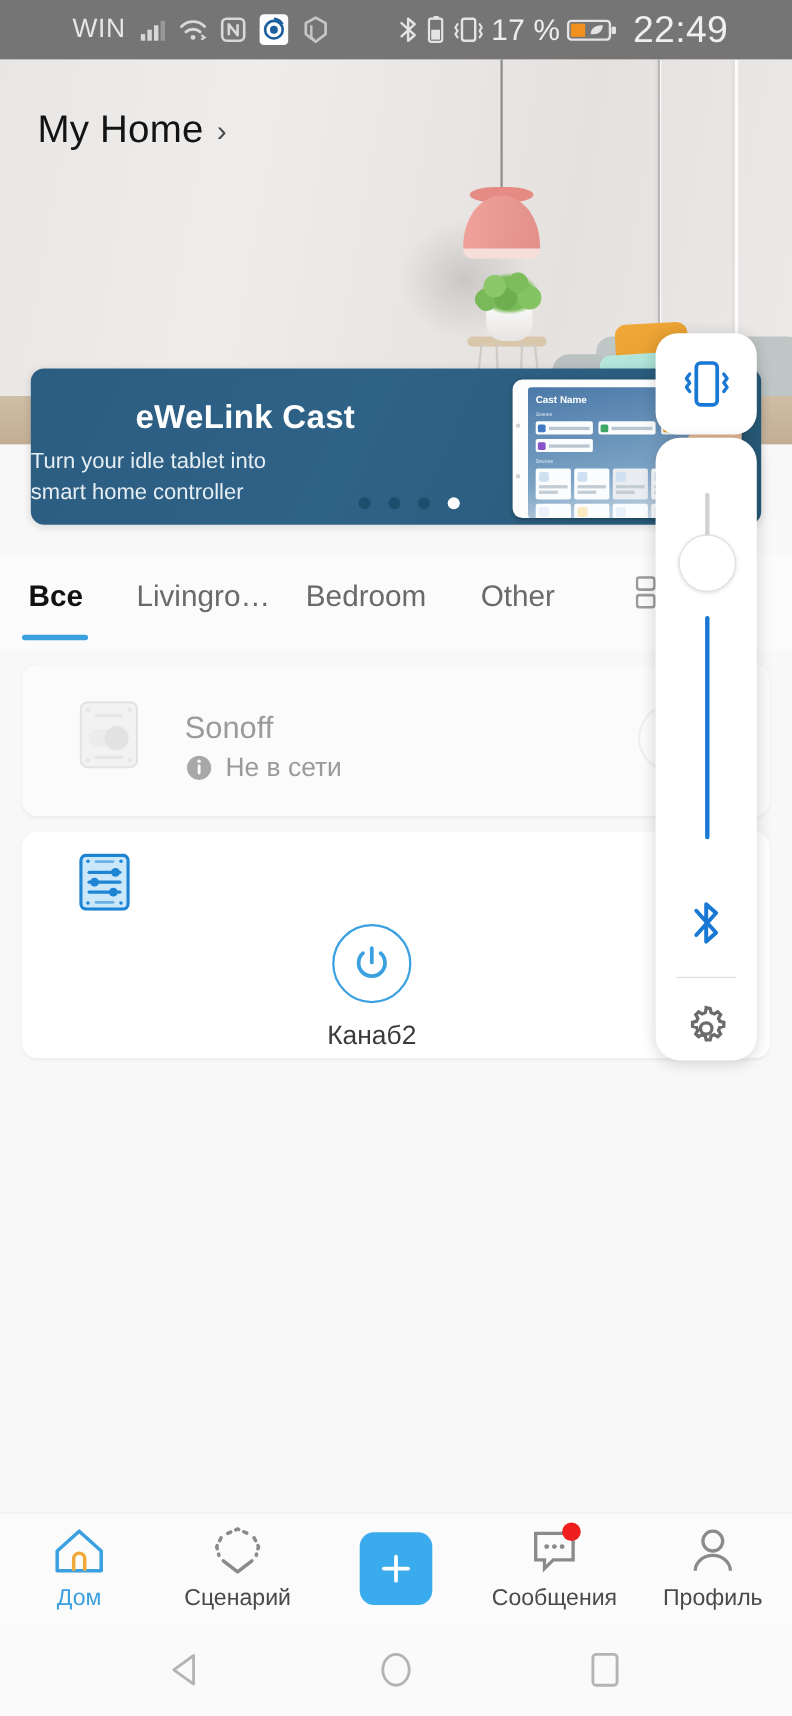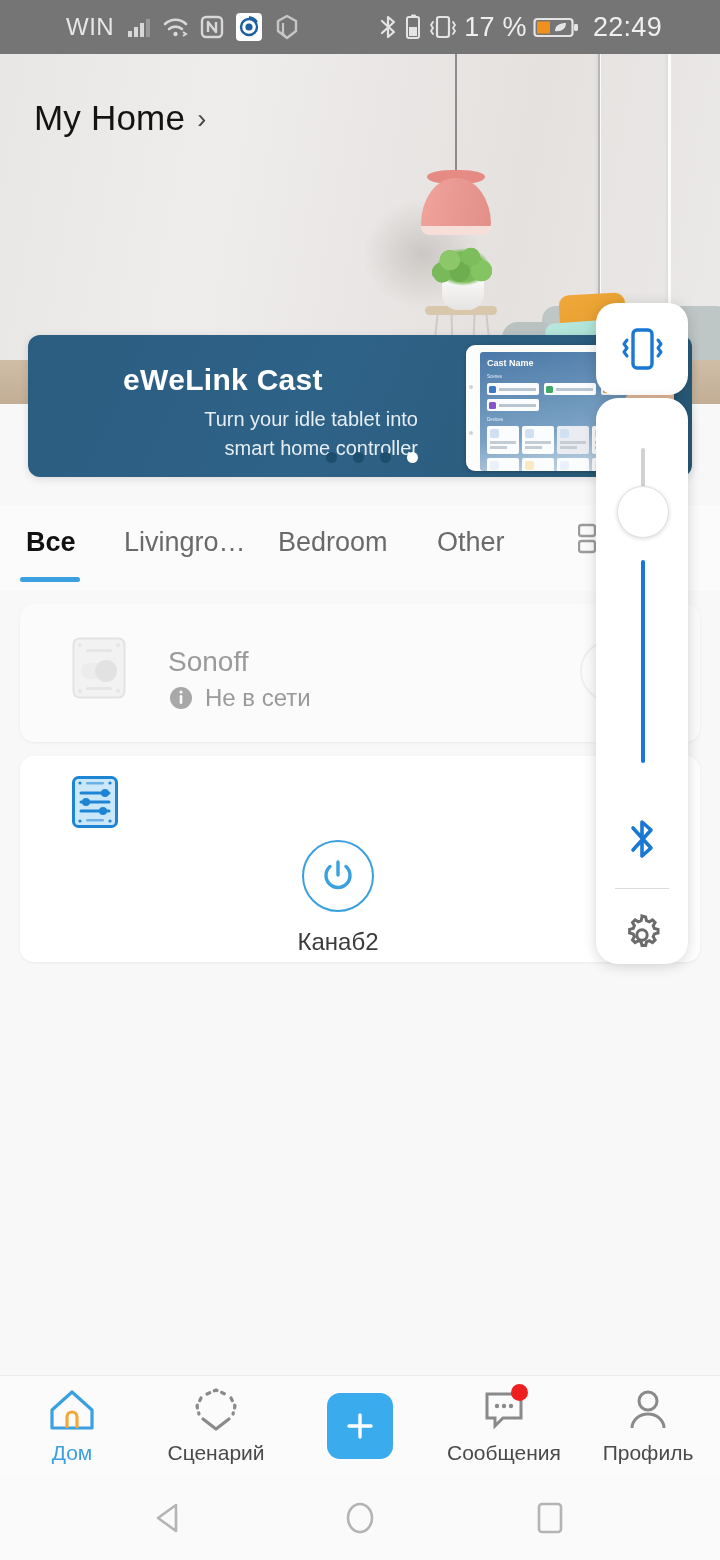--- a/index.html
+++ b/index.html
@@ -13,21 +13,21 @@
 
   
   .statusbar {
     position: absolute; top: 0; left: 0; width: 720px; height: 54px;
     background: #757575; display: flex; align-items: center;
     color: #e8e8e8; font-size: 25px; z-index: 60;
   }
   .sb-left { display: flex; align-items: center; gap: 11px; margin-left: 66px; }
   .sb-right { display: flex; align-items: center; gap: 6px; margin-left: auto; margin-right: 58px; }
   .sb-text { font-size: 24px; letter-spacing: .5px; color: #e6e6e6; }
-  .sb-time { font-size: 27px; color: #efefef; margin-left: 8px; letter-spacing: .3px; }
+  .sb-time { font-size: 34px; color: #efefef; margin-left: 8px; letter-spacing: .3px; }
   .sb-pct { font-size: 27px; color: #efefef; letter-spacing: .3px; }
   .ic { display: inline-block; line-height: 0; }
 
   
   .hero { position: absolute; top: 54px; left: 0; width: 720px; height: 350px; overflow: hidden;
           background: linear-gradient(180deg,#eceaea 0%,#e6e4e3 55%,#ddd9d6 100%); }
   .wall { position: absolute; inset: 0; background:
       linear-gradient(100deg, #e9e7e6 0%, #efedec 30%, #e4e1df 70%, #eceae9 100%); }
   .wall-line { position: absolute; top: 0; width: 3px; height: 300px; background: rgba(255,255,255,.85); box-shadow: -2px 0 3px rgba(0,0,0,.05); }
   .blur-shadow { position: absolute; width: 120px; height: 110px; border-radius: 50%;
@@ -70,21 +70,21 @@
 
   
   .banner {
     position: absolute; top: 335px; left: 28px; width: 664px; height: 142px;
     border-radius: 12px; overflow: hidden; z-index: 12;
     background: linear-gradient(115deg,#2a5d80 0%,#2f6287 45%,#265875 100%);
     box-shadow: 0 2px 8px rgba(0,0,0,.12);
   }
   .banner-title { position: absolute; top: 28px; left: 0; width: 390px; text-align: center;
       font-size: 30px; font-weight: bold; color: #fff; letter-spacing: .3px; }
-  .banner-sub { position: absolute; top: 70px; left: 0; width: 390px; text-align: right;
+  .banner-sub { position: absolute; top: 70px; left: 0; width: 390px; text-align: left;
       font-size: 20px; color: #e6eef4; line-height: 1.45; }
   .dots { position: absolute; bottom: 14px; left: 298px; display: flex; gap: 16px; align-items: center; }
   .dot { width: 11px; height: 11px; border-radius: 50%; background: #1d4e6d; }
   .dot.active { background: #ffffff; }
   .tablet { position: absolute; right: 18px; top: 10px; width: 208px; height: 126px;
       background: #fdfdfd; border-radius: 9px; box-shadow: 0 1px 4px rgba(0,0,0,.25); overflow: hidden; }
   .tablet-screen { position: absolute; left: 14px; top: 7px; right: 6px; bottom: 0;
       background: linear-gradient(170deg,#4b79a8,#7ba2c4 60%,#dce6ee); border-radius: 3px; overflow: hidden; }
   .tcap { position: absolute; left: 7px; top: 6px; font-size: 9px; color: #fff; font-weight: bold; }
   .tsub { position: absolute; left: 7px; font-size: 4.5px; color: #e7eef5; }

